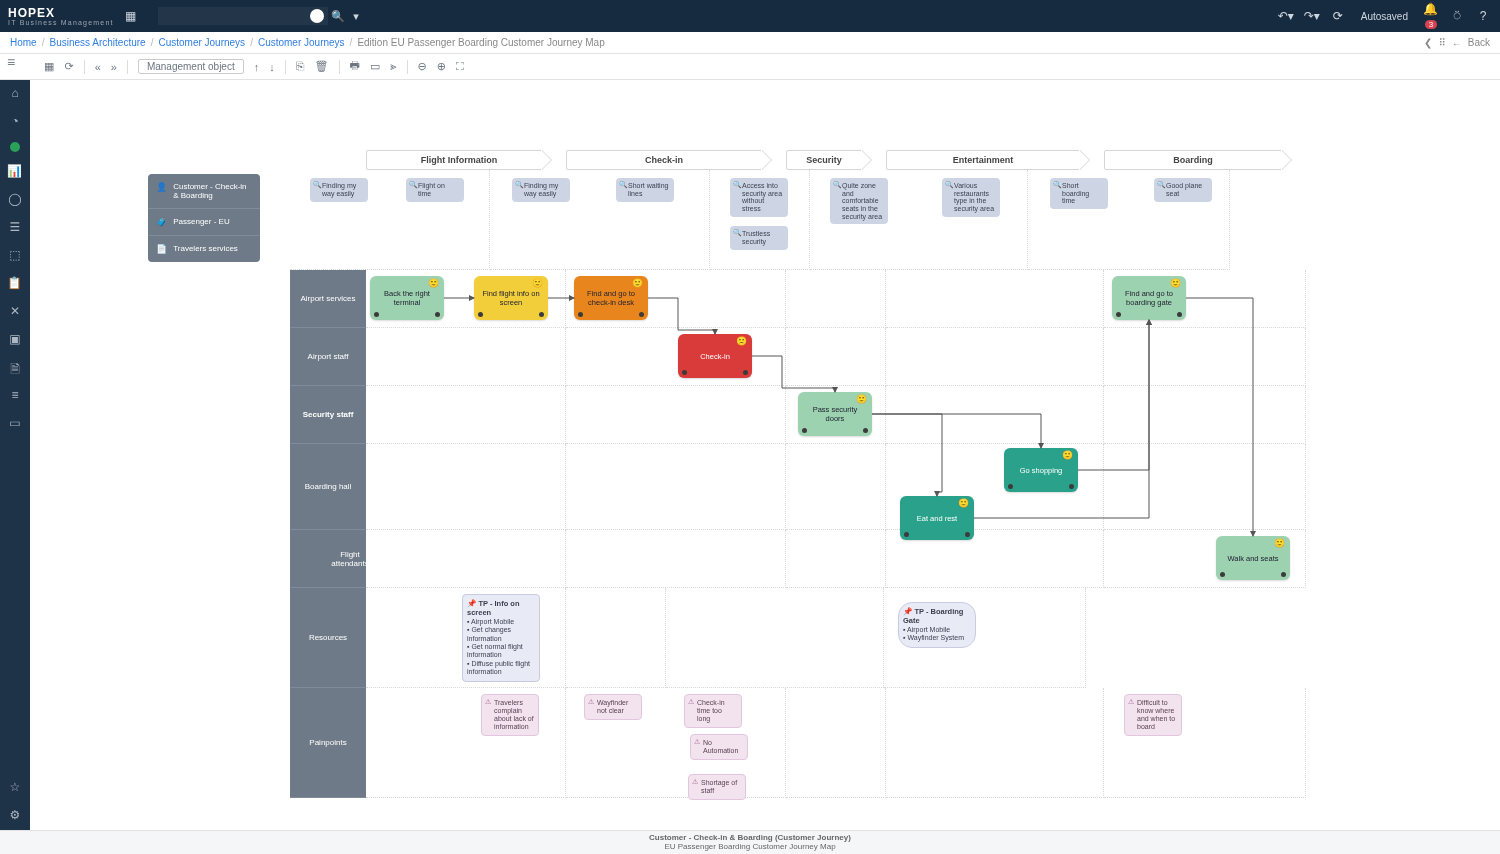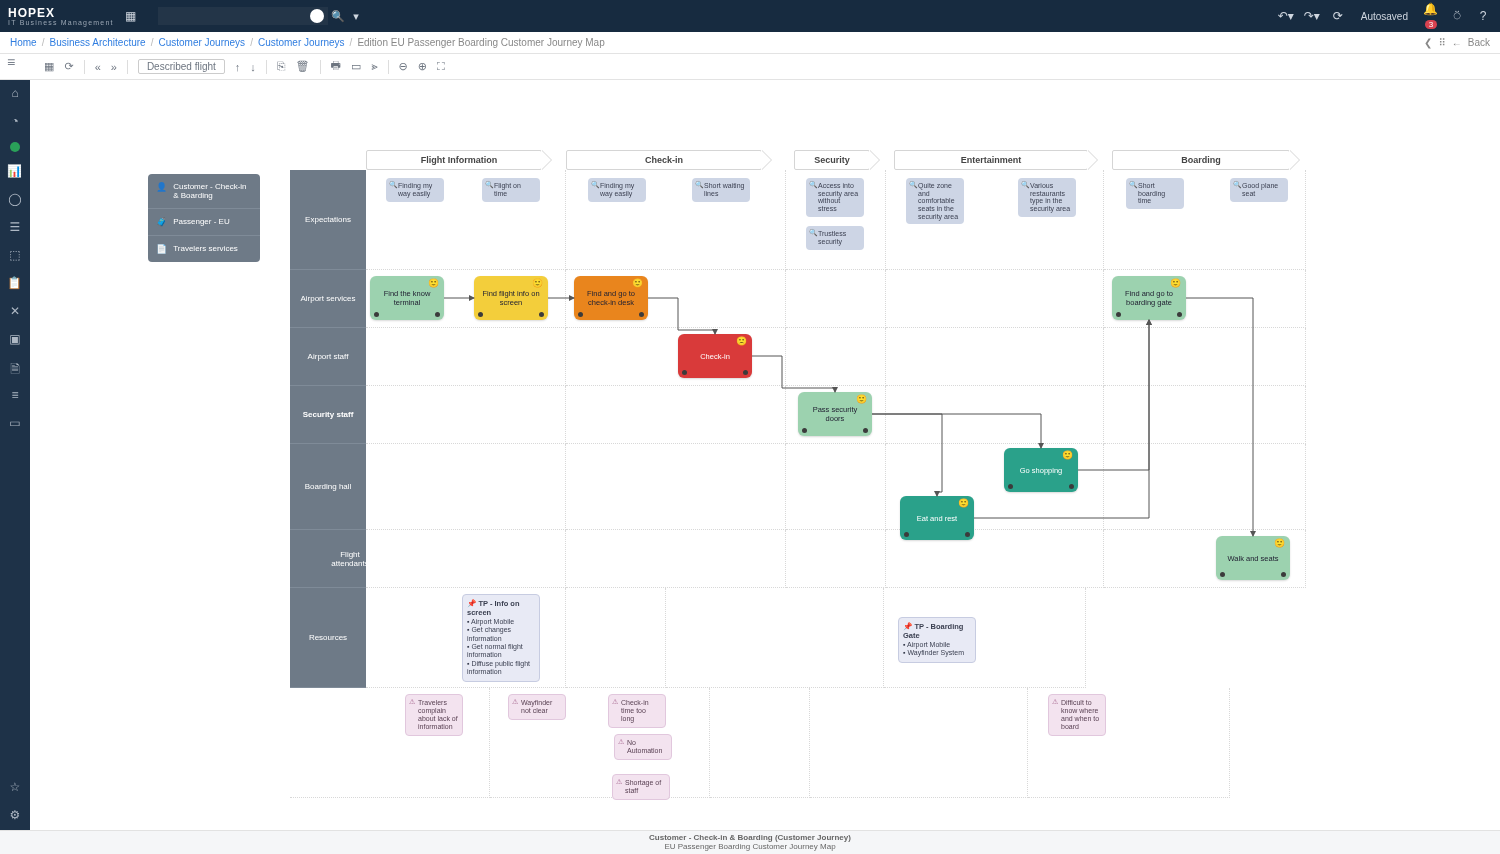--- a/index.html
+++ b/index.html
@@ -112,21 +112,21 @@
   </span>
 </div>
 
 <div class="tools">
   <span class="tb">▦</span>
   <span class="tb">⟳</span>
   <span class="vline"></span>
   <span class="tb">«</span>
   <span class="tb">»</span>
   <span class="vline"></span>
-  <span class="desc">Described flight</span>
+  <span class="desc">Management object</span>
   <span class="tb">↑</span>
   <span class="tb">↓</span>
   <span class="vline"></span>
   <span class="tb">⎘</span>
   <span class="tb">🗑</span>
   <span class="vline"></span>
   <span class="tb">🖶</span>
   <span class="tb">▭</span>
   <span class="tb">⪢</span>
   <span class="vline"></span>
@@ -170,26 +170,25 @@
       <div class="it">
           <span class="ic2">📄</span>
           <span>Travelers services</span>
         </div>
     </div>
 
     <div class="jgrid" id="jgrid">
         <div class="phases">
           <div class="phase" style="width: 176px; padding-left: 10px;">Flight Information</div>
           <div class="phase" style="width: 196px;">Check-in</div>
-          <div class="phase" style="width: 76px; margin-left: 8px;">Security</div>
+          <div class="phase" style="width: 76px;">Security</div>
           <div class="phase" style="width: 194px;">Entertainment</div>
           <div class="phase" style="width: 178px;">Boarding</div>
         </div>
         <div class="lane">
-          <div class="lanehead" style="height: 100px;">Expectations</div>
           <div class="lanebody">
             <div class="cell" style="width: 200px; height: 100px;">
               <div class="exp" style="left: 20px; top: 8px;">Finding my way easily</div>
               <div class="exp" style="left: 116px; top: 8px;">Flight on time</div>
             </div>
             <div class="cell" style="width: 220px; height: 100px;">
               <div class="exp" style="left: 22px; top: 8px;">Finding my way easily</div>
               <div class="exp" style="left: 126px; top: 8px;">Short waiting lines</div>
             </div>
             <div class="cell" style="width: 100px; height: 100px;">
@@ -205,21 +204,21 @@
               <div class="exp" style="left: 126px; top: 8px;">Good plane seat</div>
             </div>
           </div>
         </div>
         <div class="lane">
           <div class="lanehead" style="height: 58px;">Airport services</div>
           <div class="lanebody">
             <div class="cell" style="width: 200px; height: 58px;">
               <div class="touch" style="left: 4px; top: 6px; background: rgb(156, 210, 175);">
                 <span class="face">🙂</span>
-                <span>Find the know terminal</span>
+                <span>Back the right terminal</span>
                 <span class="dotL"></span>
                 <span class="dotR"></span>
               </div>
               <div class="touch" style="left: 108px; top: 6px; background: rgb(243, 206, 59);">
                 <span class="face">🙂</span>
                 <span>Find flight info on screen</span>
                 <span class="dotL"></span>
                 <span class="dotR"></span>
               </div>
             </div>
@@ -319,25 +318,26 @@
         </div>
         <div class="lane">
           <div class="lanehead" style="height: 100px;">Resources</div>
           <div class="lanebody">
             <div class="cell" style="width: 200px; height: 100px;">
               <div class="res" style="left: 96px; top: 6px;"><b>📌 TP - Info on screen</b><br>▪ Airport Mobile<br>▪ Get changes information<br>▪ Get normal flight information<br>▪ Diffuse public flight information</div>
             </div>
             <div class="cell" style="width: 100px; height: 100px;"></div>
             <div class="cell" style="width: 218px; height: 100px;"></div>
             <div class="cell" style="width: 202px; height: 100px;">
-              <div class="res" style="left: 14px; top: 29px;"><b>📌 TP - Boarding Gate</b><br>▪ Airport Mobile<br>▪ Wayfinder System</div>
-            </div>
-          </div>
-        </div>
-        <div class="lane">
+              <div class="res" style="left: 14px; top: 14px; border-radius: 14px;"><b>📌 TP - Boarding Gate</b><br>▪ Airport Mobile<br>▪ Wayfinder System</div>
+            </div>
+          </div>
+        </div>
+        <div class="lane">
+          <div class="lanehead" style="height: 110px;">Painpoints</div>
           <div class="lanebody">
             <div class="cell" style="width: 200px; height: 110px;">
               <div class="pain" style="left: 115px; top: 6px;">Travelers complain about lack of information</div>
             </div>
             <div class="cell" style="width: 220px; height: 110px;">
               <div class="pain" style="left: 18px; top: 6px;">Wayfinder not clear</div>
               <div class="pain" style="left: 118px; top: 6px;">Check-in time too long</div>
               <div class="pain" style="left: 124px; top: 46px;">No Automation</div>
               <div class="pain" style="left: 122px; top: 86px;">Shortage of staff</div>
             </div>

